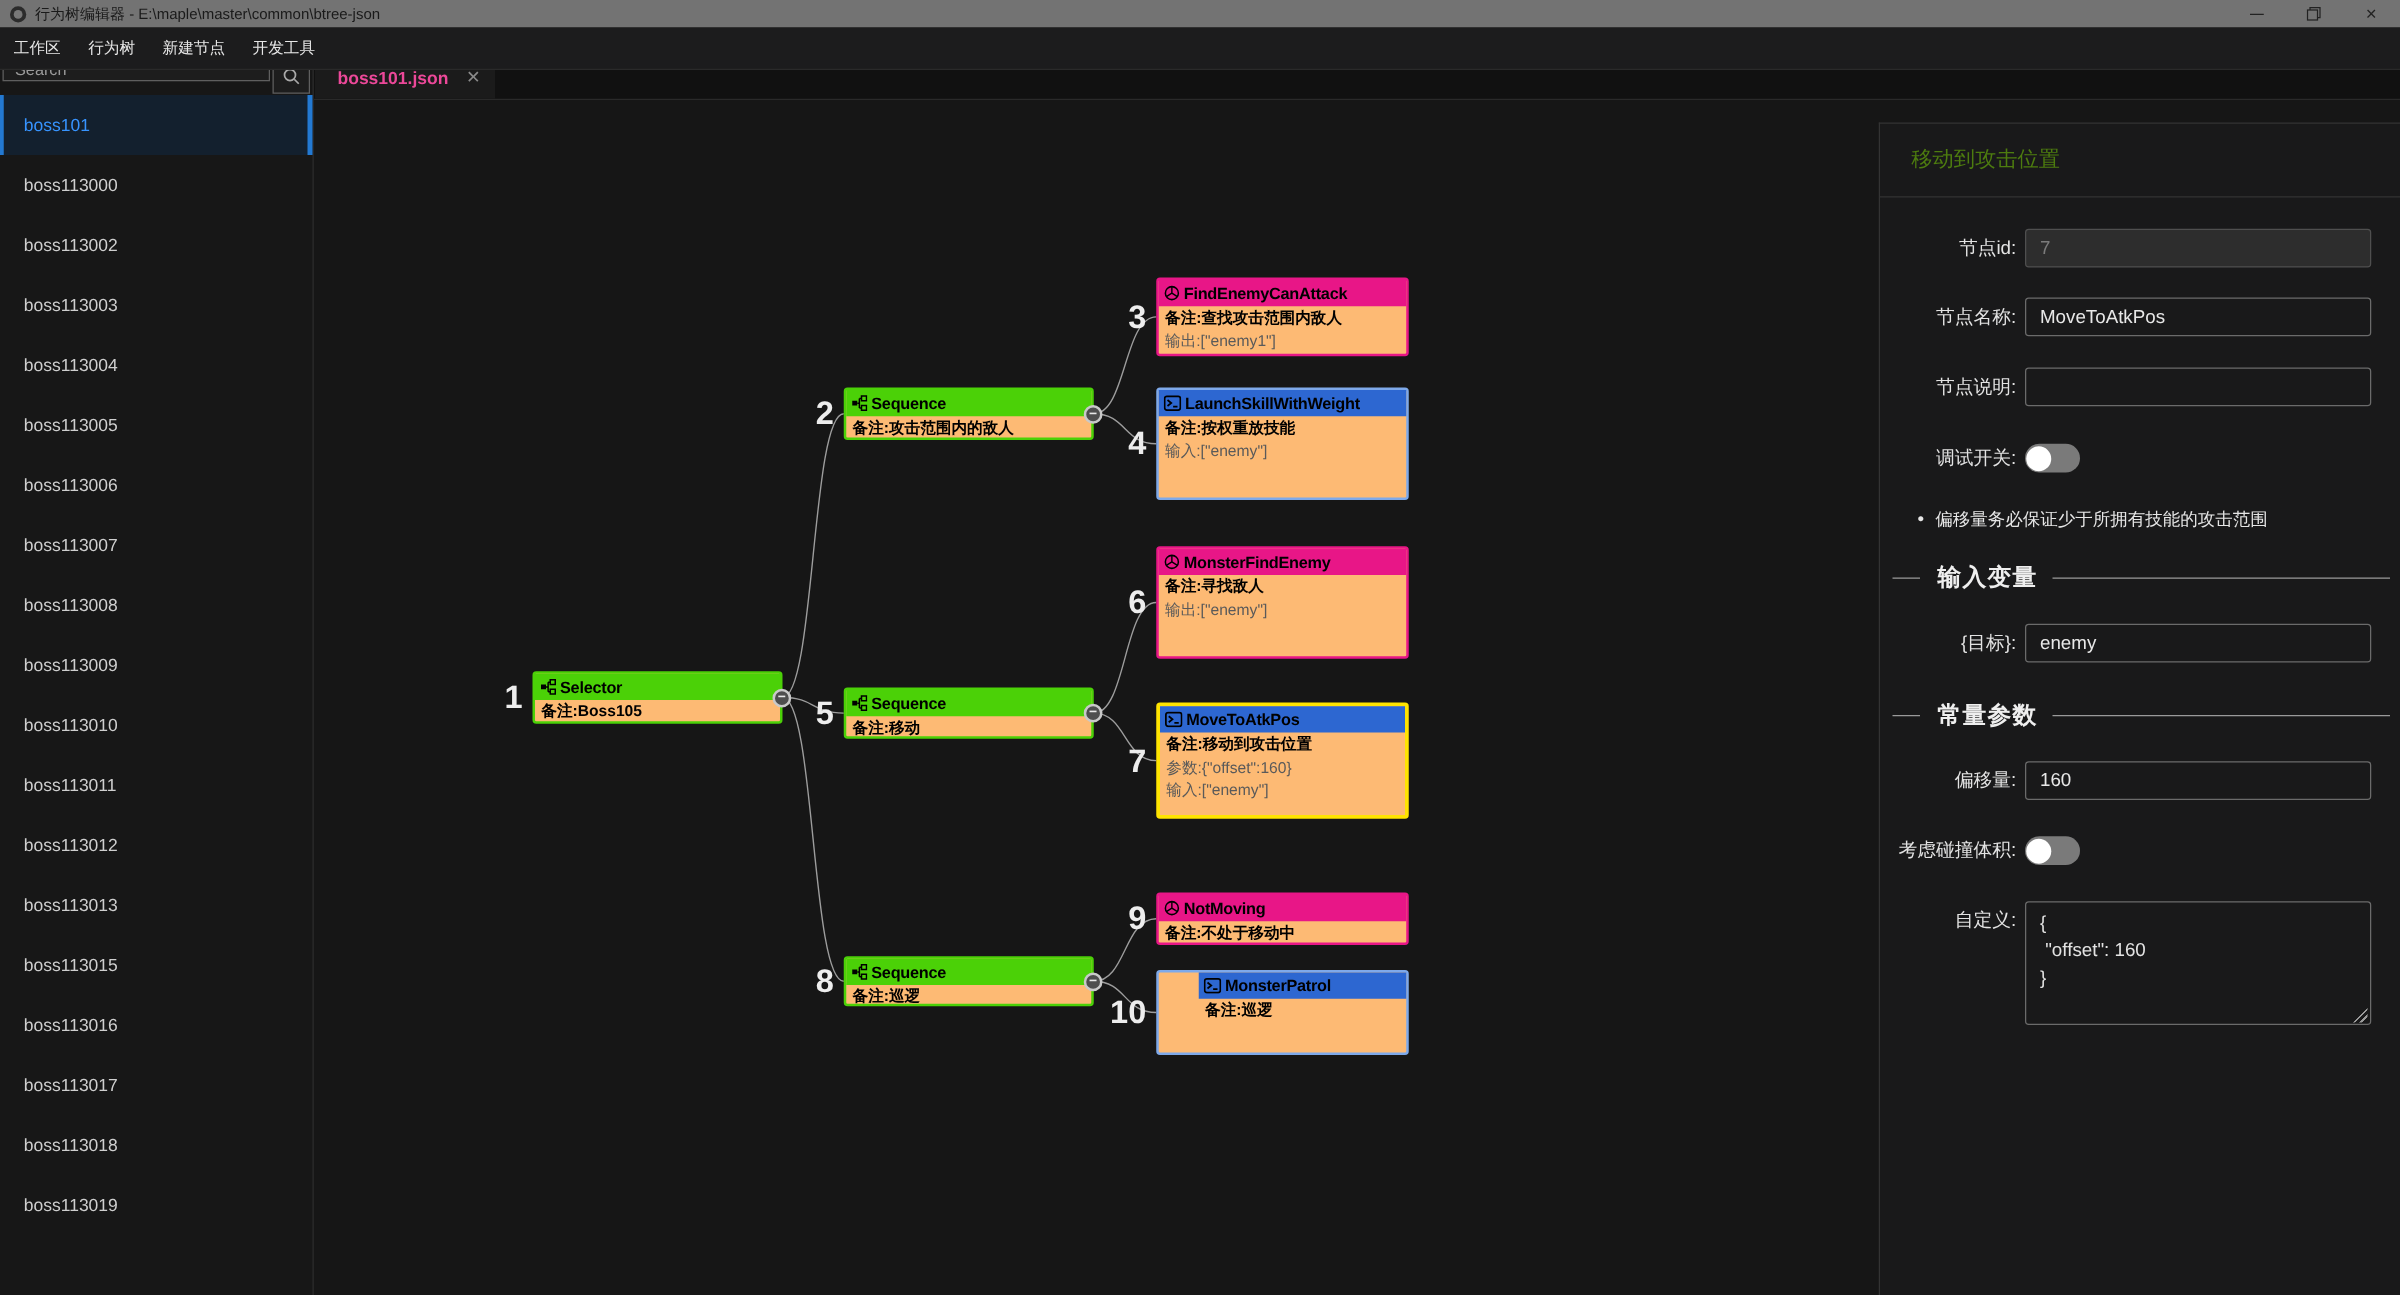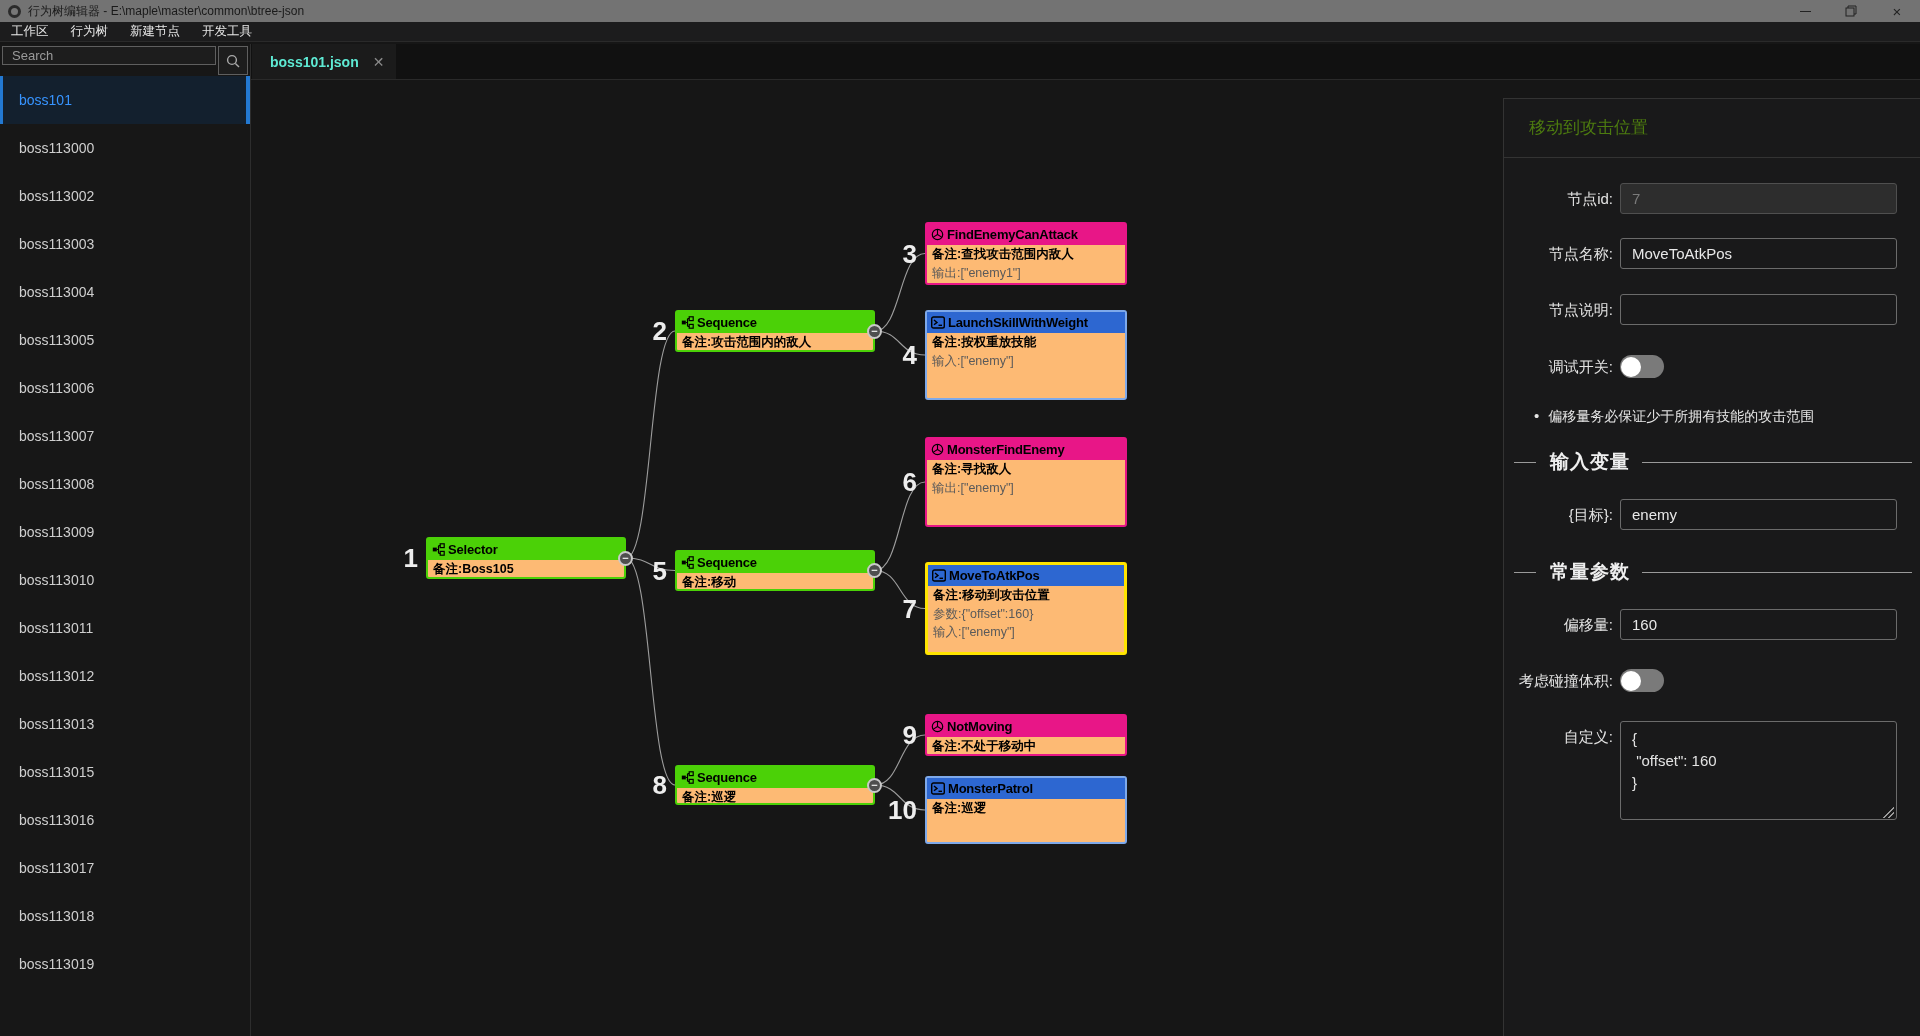--- a/index.html
+++ b/index.html
@@ -13,42 +13,42 @@
   .titlebar{position:absolute;left:0;top:0;width:1920px;height:22px;background:#737373;
     display:flex;align-items:center;z-index:9;color:#1a1a1a;font-size:12px;}
   .app-icon{width:13px;height:13px;border-radius:50%;background:#2b2b2b;margin:0 7px 0 8px;position:relative;flex:0 0 auto;}
   .app-icon::after{content:'';position:absolute;left:3px;top:3px;right:3px;bottom:3px;border-radius:50%;background:#777;}
   .title-text{white-space:nowrap;}
   .win-controls{margin-left:auto;display:flex;height:100%;}
   .win-btn{width:46px;height:100%;display:flex;align-items:center;justify-content:center;color:#222;}
   .icon-min{width:11px;height:1px;background:#222;display:block;}
   .icon-close{font-size:15px;line-height:15px;color:#222;}
   
-  .menubar{position:absolute;left:0;top:22px;width:1920px;height:20px;background:#1c1c1d;
+  .menubar{position:absolute;left:0;top:22px;width:1920px;height:34px;background:#1c1c1d;
     display:flex;align-items:center;z-index:9;border-bottom:1px solid #2a2a2a;box-sizing:border-box;}
   .menu-item{color:#e6e6e6;font-size:12.5px;padding:0 11px;cursor:default;}
   
   .sidebar{position:absolute;left:0;top:44px;width:251px;bottom:0;background:#171717;z-index:8;
     border-right:1px solid #2d2d2d;box-sizing:border-box;}
   .search-row{position:absolute;left:2px;top:2px;height:29px;display:flex;}
   .search-input{width:214px;height:19px;box-sizing:border-box;background:#1d1d1d;border:1px solid #5f5f5f;
     color:#cfcfcf;font-size:13px;padding:0 9px;outline:none;font-family:inherit;}
   .search-input::placeholder{color:#9a9a9a;}
   .search-btn{width:30px;height:29px;box-sizing:border-box;margin-left:2px;background:#1d1d1d;border:1px solid #5f5f5f;
     display:flex;align-items:center;justify-content:center;}
   .boss-list{position:absolute;left:0;top:32px;right:0;bottom:0;}
   .side-item{height:48px;line-height:48px;padding-left:19px;font-size:14px;color:#cfcfcf;cursor:default;
     box-sizing:border-box;white-space:nowrap;}
   .side-item.selected{background:#13202e;color:#3794ff;
     box-shadow:inset 3px 0 0 #2379d2, inset -4px 0 0 #2379d2;}
   
   .tabstrip{position:absolute;left:251px;top:44px;right:0;height:36px;background:#111111;z-index:7;
     border-bottom:1px solid #2a2a2a;box-sizing:border-box;display:flex;}
   .tab{height:100%;background:#1b1b1b;display:flex;align-items:center;padding:0 12px 0 18px;margin-left:1px;}
-  .tab-label{color:#5eead4;font-size:14px;font-weight:bold;}
+  .tab-label{color:#ec4899;font-size:14px;font-weight:bold;}
   .tab-close{color:#8a8a8a;font-size:14px;margin-left:14px;cursor:default;}
   
   .canvas{position:absolute;left:0;top:0;width:1920px;height:1036px;z-index:1;}
   .edges{position:absolute;left:0;top:0;pointer-events:none;}
   .edges path{stroke:#b5b5b5;stroke-width:1.1;fill:none;opacity:.85;}
   .bt-node{position:absolute;background:#fdba74;border:2px solid #888;border-radius:3px;box-sizing:border-box;}
   .bt-node.composite{border-color:var(--c-green);}
   .bt-node.composite .bt-head{background:var(--c-green);}
   .bt-node.condition{border-color:var(--c-pink);}
   .bt-node.condition .bt-head{background:var(--c-pink);}
@@ -255,21 +255,21 @@
               <path d="M7 7 V1.8 M7 7 L2.6 9.8 M7 7 L11.4 9.8" stroke="#000" stroke-width="1.2" fill="none"></path>
             </svg>
           </span>
           <span class="bt-title">NotMoving</span>
         </div>
         <div class="bt-body">
           <div class="bt-line">备注:不处于移动中</div>
         </div>
       </div>
       <div class="bt-num" style="left: 917px; top: 735px;">9</div>
-      <div class="bt-node action" style="left: 925px; top: 776px; width: 202px; height: 68px;">
+      <div class="bt-node action" style="left: 925px; top: 776px; width: 202px; height: 68px; padding-left: 32px;">
         <div class="bt-head">
           <span class="bt-ic">
             <svg width="14" height="13" viewBox="0 0 14 13">
               <rect x="0.7" y="1" width="12.6" height="11" rx="1.8" fill="none" stroke="#000" stroke-width="1.4"></rect>
               <path d="M3 4 L6 6.4 L3 8.8" fill="none" stroke="#000" stroke-width="1.4"></path>
               <path d="M7.5 9.3 H11" stroke="#000" stroke-width="1.4"></path>
             </svg>
           </span>
           <span class="bt-title">MonsterPatrol</span>
         </div>

